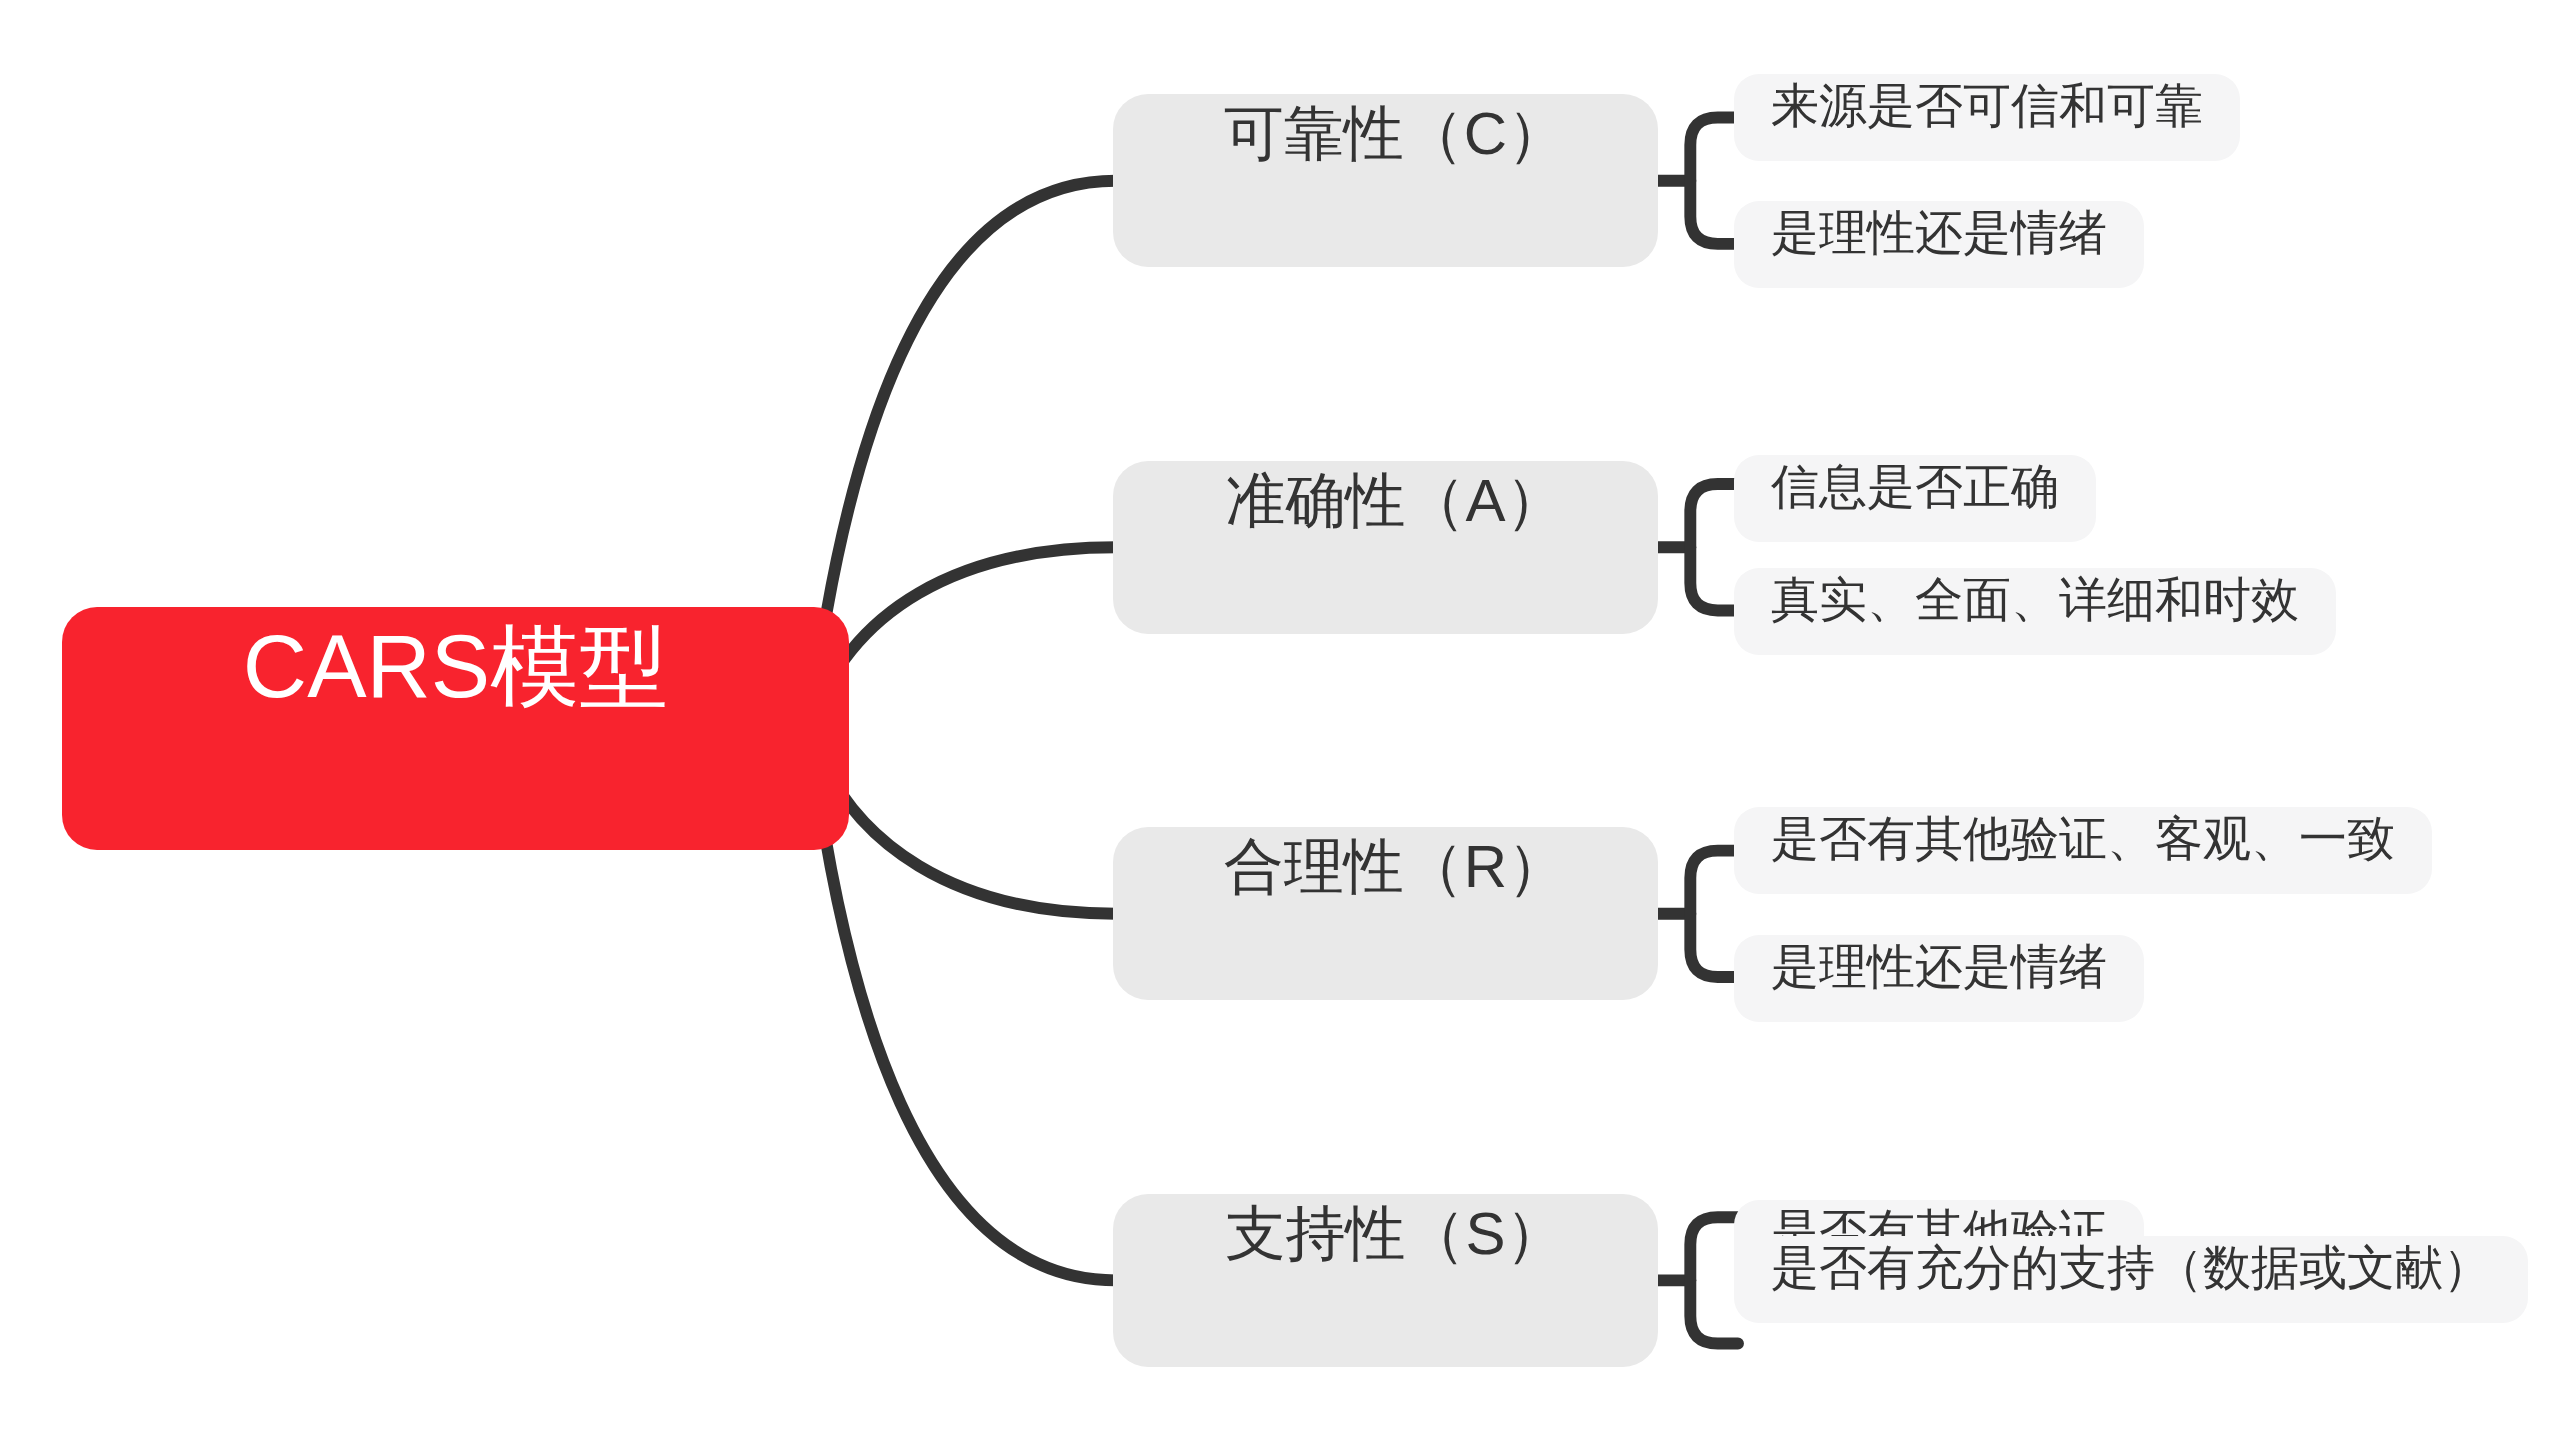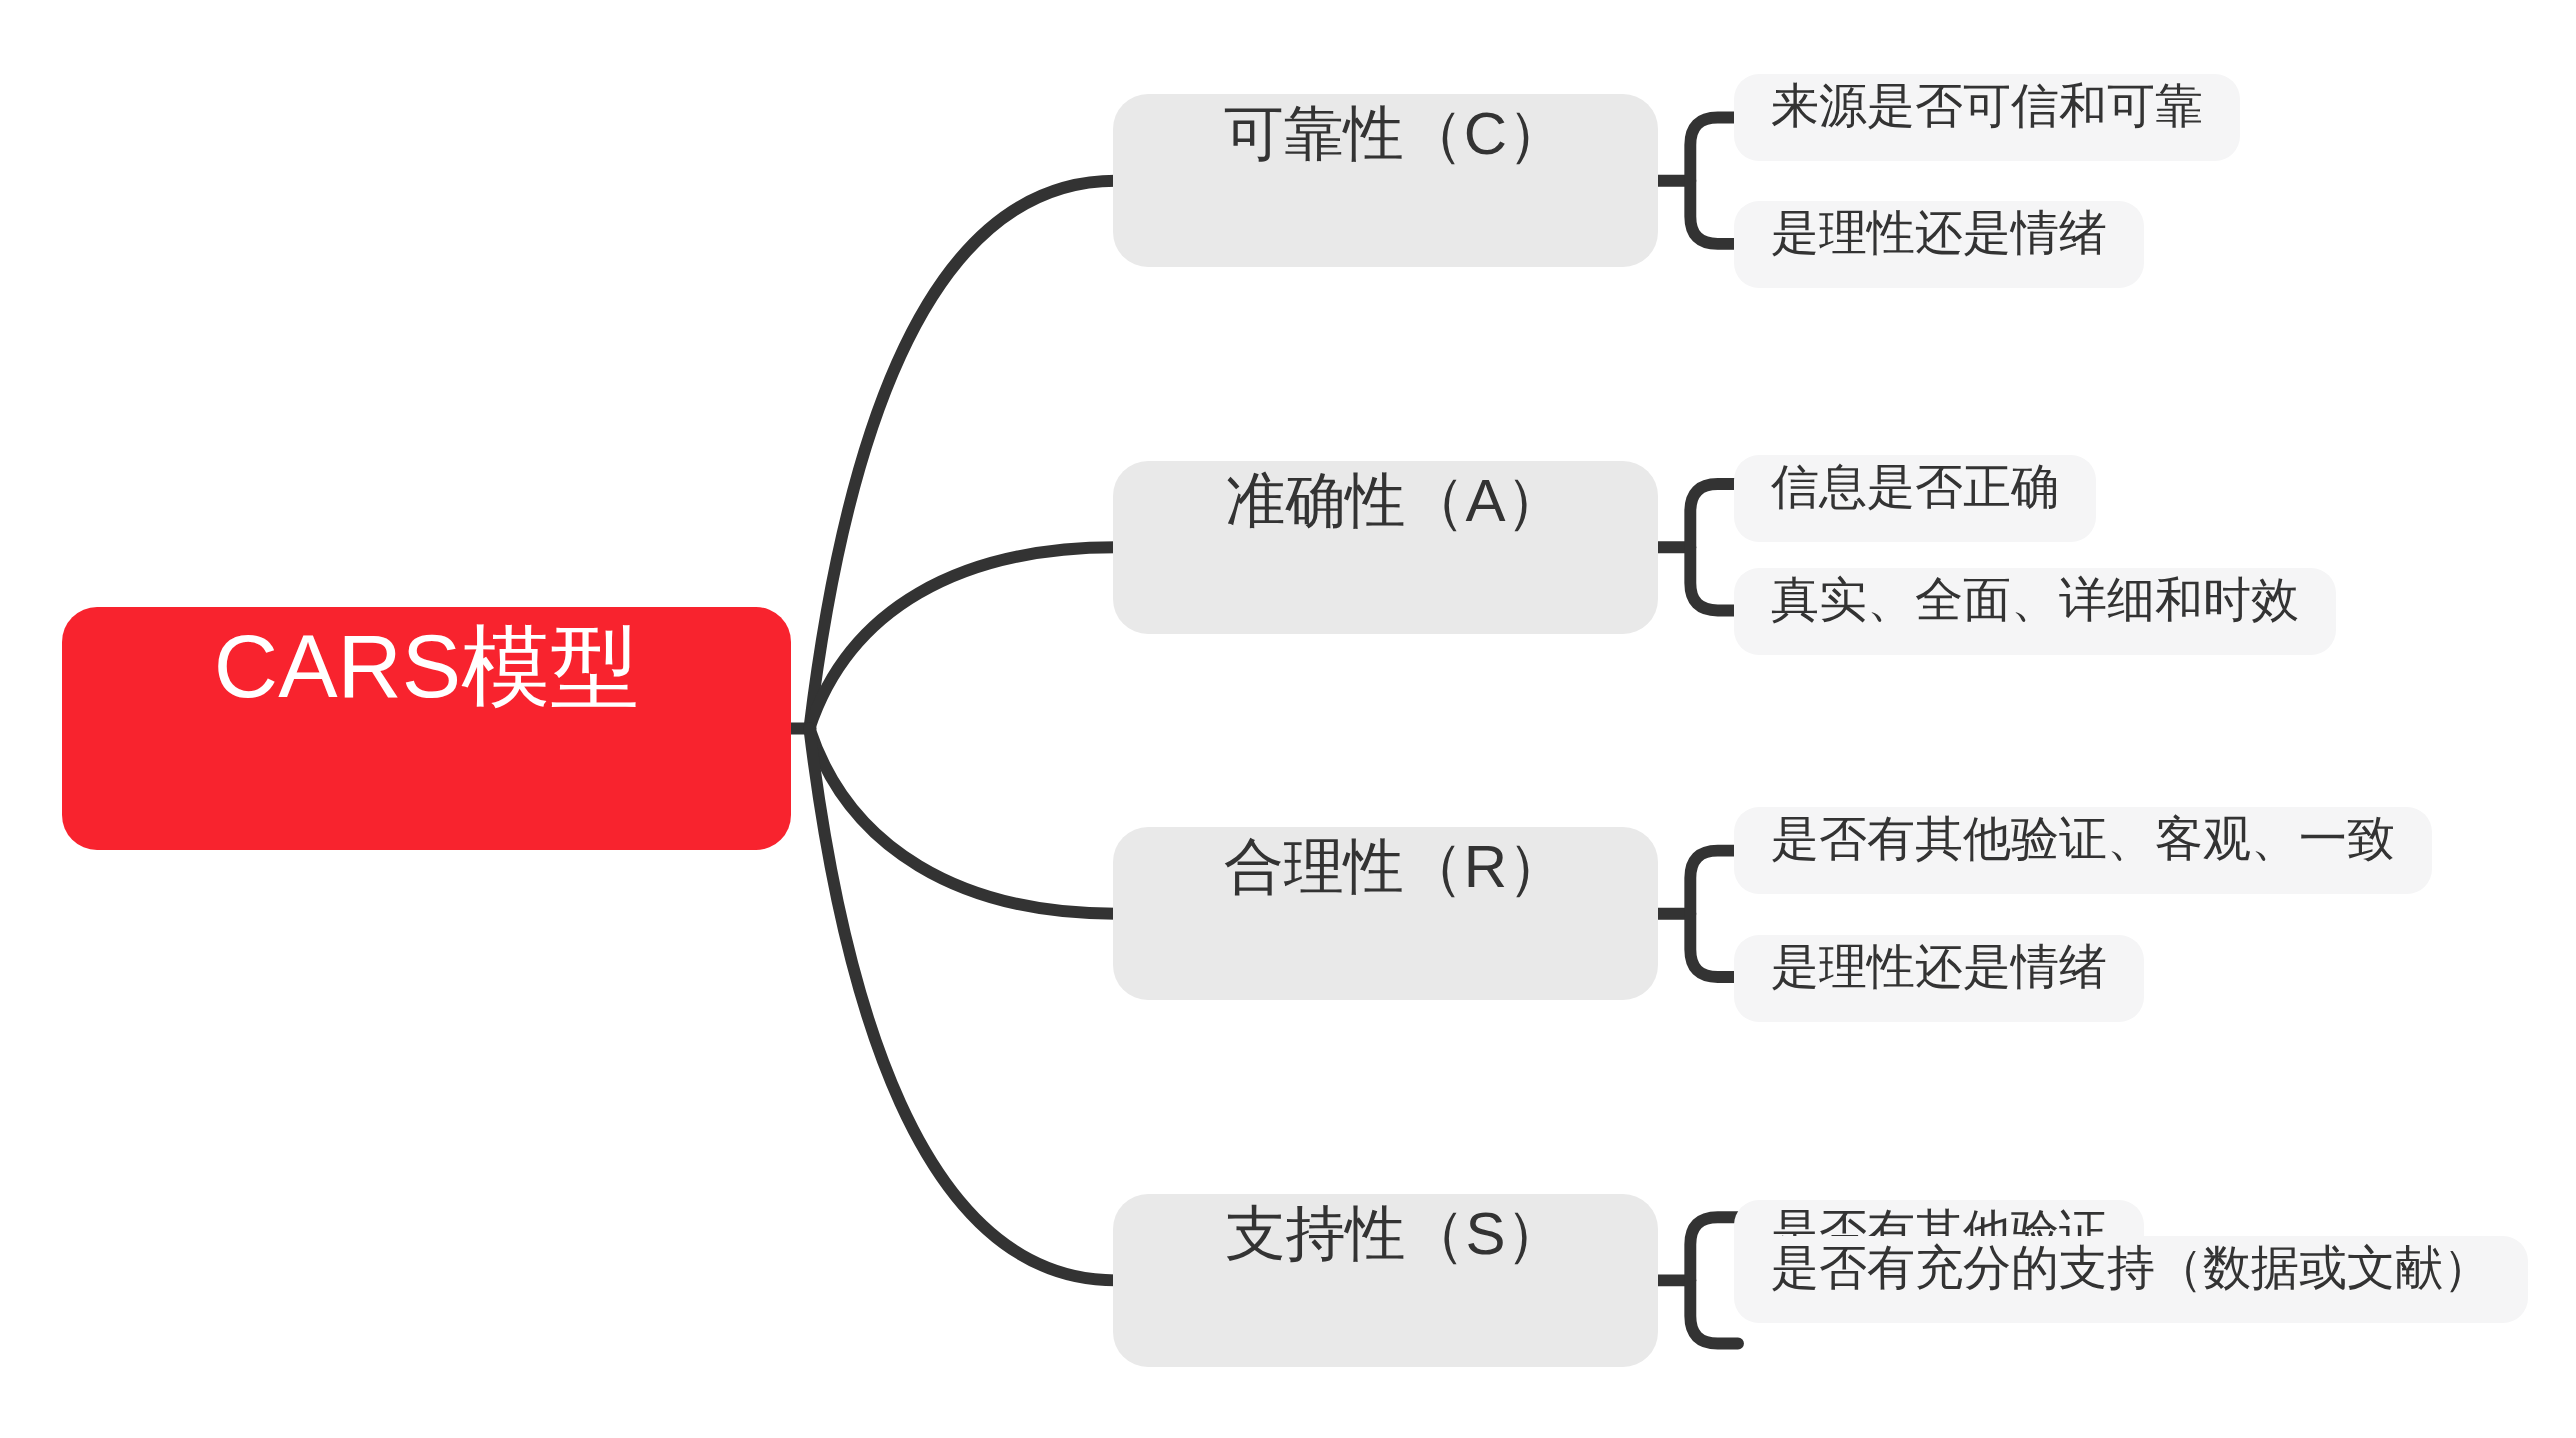--- a/index.html
+++ b/index.html
@@ -34,21 +34,21 @@
     position:absolute;
     z-index:2;
     display:flex;
     align-items:flex-start;
     justify-content:center;
     font-weight:400;
     color:var(--text);
     white-space:nowrap;
   }
   .node.root{
-    left:62px;top:607px;width:729px;height:243px;
+    left:62px;top:607px;width:787px;height:243px;
     background:var(--root-bg);
     color:var(--root-text);
     border-radius:35px;
     font-size:89px;
   }
   .node.branch{
     left:1113px;width:545px;height:173px;
     background:var(--branch-bg);
     border-radius:35px;
     font-size:60px;

